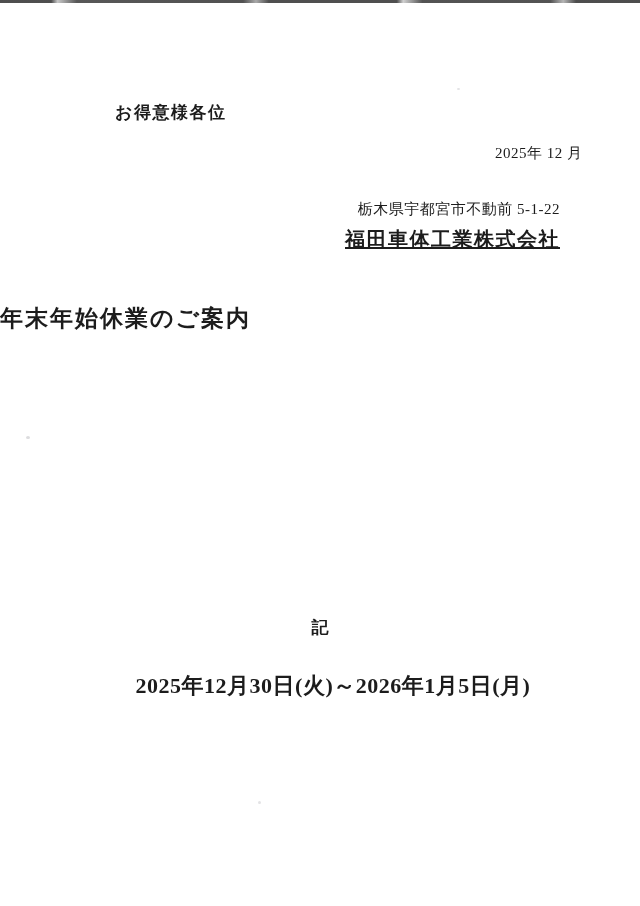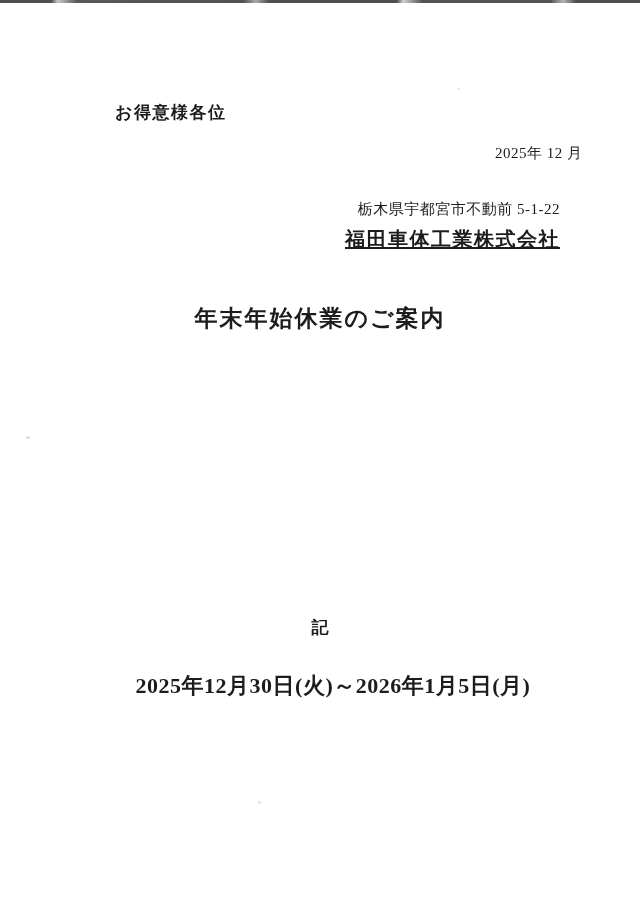--- a/index.html
+++ b/index.html
@@ -56,21 +56,20 @@
   }
   .sender-company {
     font-size: 20px;
     font-weight: bold;
     letter-spacing: 1.5px;
     text-decoration: underline;
   }
   .doc-title {
     position: absolute;
     left: 0; right: 0; top: 303px;
-    text-align: center;
     font-size: 23px;
     font-weight: bold;
     letter-spacing: 2px;
   }
   .doc-body {
     position: absolute;
     left: 148px; top: 379px;
     font-size: 16px;
     letter-spacing: 0.5px;
   }

